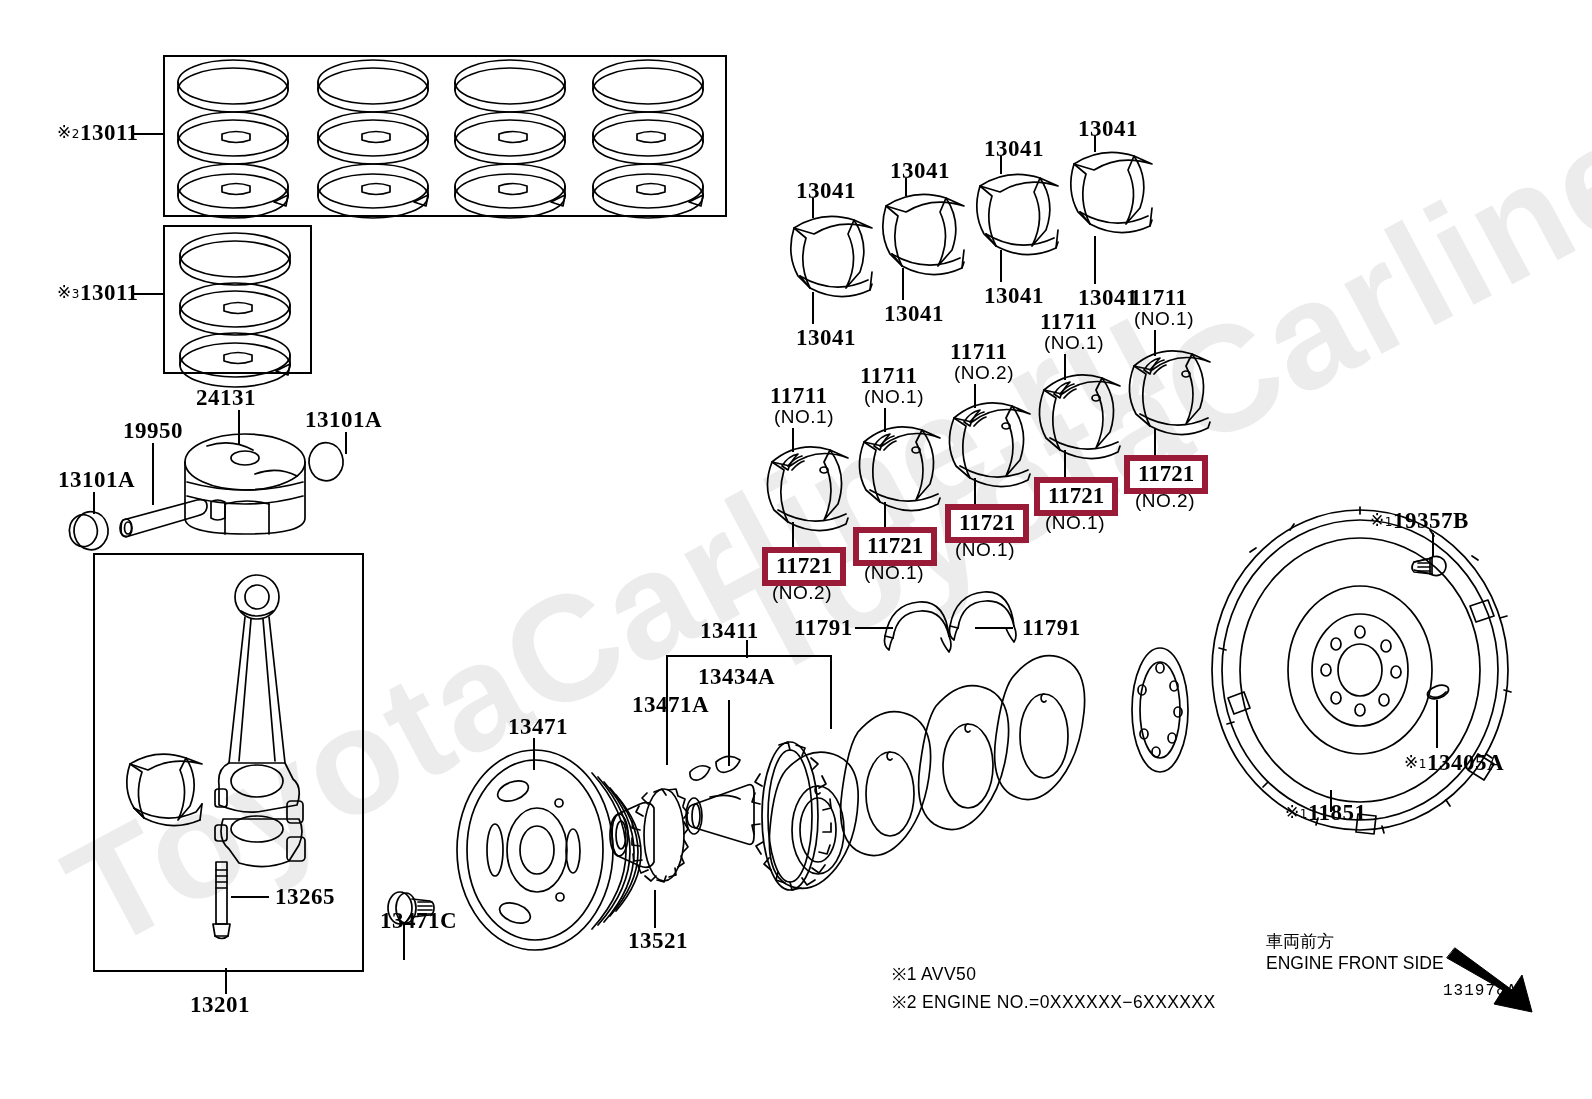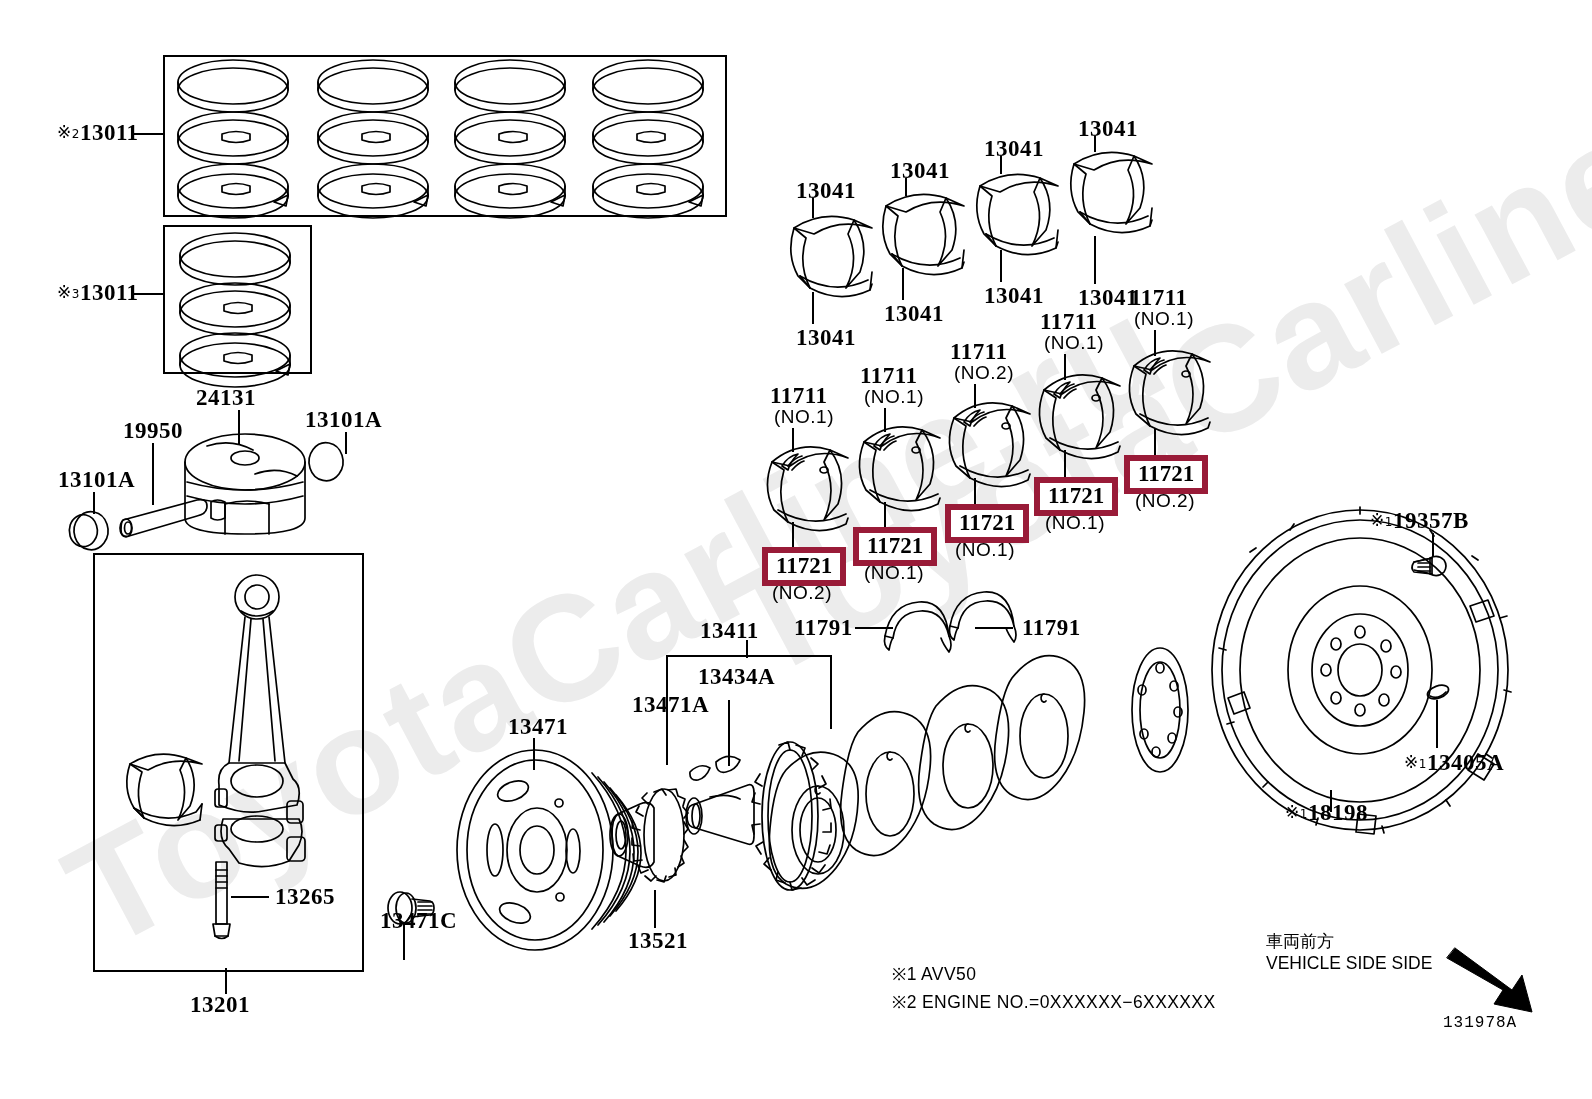--- a/index.html
+++ b/index.html
@@ -510,21 +510,21 @@
   <div class="lbl" style="left:794px;top:615px;">11791</div>
   <div class="lbl" style="left:1022px;top:615px;">11791</div>
 
   <div class="lbl" style="left:1370px;top:508px;">
     <span class="ast">※<b>1</b></span><span>19357B</span>
   </div>
   <div class="lbl" style="left:1404px;top:750px;">
     <span class="ast">※<b>1</b></span><span>13405A</span>
   </div>
   <div class="lbl" style="left:1285px;top:800px;">
-    <span class="ast">※<b>1</b></span><span>18198</span>
+    <span class="ast">※<b>1</b></span><span>11851</span>
   </div>
 
   <div class="lbl" style="left:796px;top:178px;">13041</div>
   <div class="lbl" style="left:796px;top:325px;">13041</div>
   <div class="lbl" style="left:890px;top:158px;">13041</div>
   <div class="lbl" style="left:884px;top:301px;">13041</div>
   <div class="lbl" style="left:984px;top:136px;">13041</div>
   <div class="lbl" style="left:984px;top:283px;">13041</div>
   <div class="lbl" style="left:1078px;top:116px;">13041</div>
   <div class="lbl" style="left:1078px;top:285px;">13041</div>
@@ -556,18 +556,18 @@
     <span class="jp">※</span><span>1</span>
     <span>AVV50</span>
   </div>
   <div class="fn" style="left:892px;top:990px;">
     <span class="jp">※</span><span>2</span>
     <span>ENGINE NO.=0XXXXXX−6XXXXXX</span>
   </div>
 
   <div class="vfs" style="left:1266px;top:930px;">
     <div class="jp">車両前方</div>
-    <div>VEHICLE SIDE SIDE</div>
-  </div>
-
-  <div class="diagid" style="left:1443px;top:1014px;text-align:right;">131978A</div>
+    <div>ENGINE FRONT SIDE</div>
+  </div>
+
+  <div class="diagid" style="left:1443px;top:982px;text-align:right;">131978A</div>
 
 </div>
 
 </body></html>

